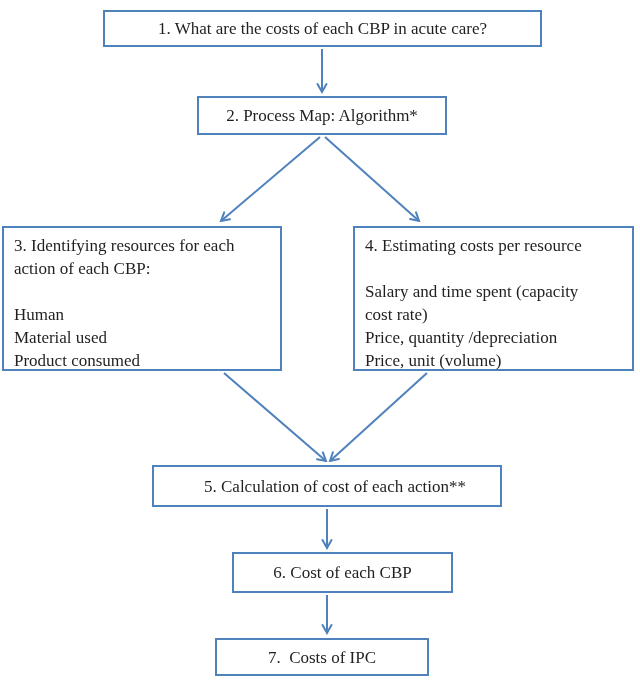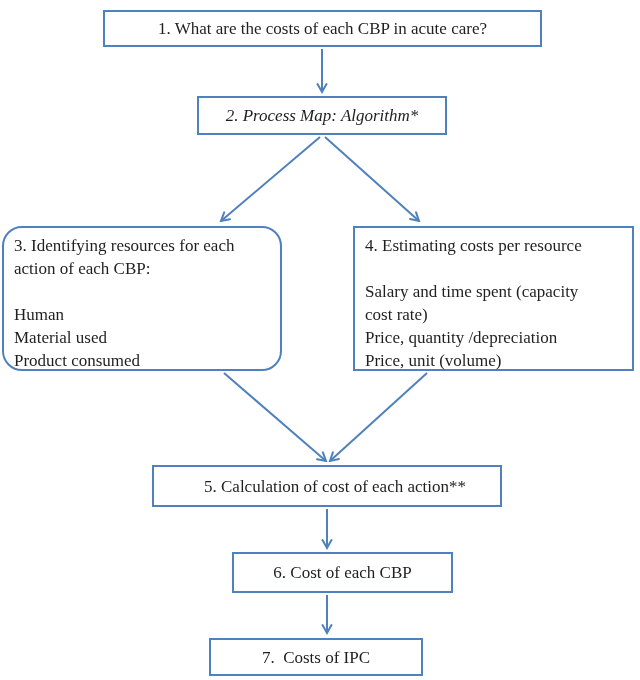--- a/index.html
+++ b/index.html
@@ -48,26 +48,26 @@
     display: flex;
     align-items: center;
     justify-content: center;
     text-align: center;
   }
   .flow-box.left {
     text-align: left;
     padding: 6px 10px;
   }
   .b1 { left: 103px; top: 10px;  width: 439px; height: 37px; }
-  .b2 { left: 197px; top: 96px;  width: 250px; height: 39px; font-style: italic; }
-  .b3 { left: 2px;   top: 226px; width: 280px; height: 145px; border-radius: 20px; }
+  .b2 { left: 197px; top: 96px;  width: 250px; height: 39px; }
+  .b3 { left: 2px;   top: 226px; width: 280px; height: 145px; }
   .b4 { left: 353px; top: 226px; width: 281px; height: 145px; }
   .b5 { left: 152px; top: 465px; width: 350px; height: 42px; padding-left: 16px; }
   .b6 { left: 217px; top: 552px; width: 221px; height: 41px; margin-left: 15px; }
-  .b7 { left: 209px; top: 638px; width: 214px; height: 38px; }
+  .b7 { left: 215px; top: 638px; width: 214px; height: 38px; }
 </style>
 </head>
 <body>
 
 <div class="canvas">
 
   <svg class="arrows" viewBox="0 0 640 680" xmlns="http://www.w3.org/2000/svg">
     <defs>
       <marker id="arrowhead" viewBox="-10 -6 12 12" refX="0" refY="0" markerWidth="12" markerHeight="12" orient="auto" markerUnits="userSpaceOnUse">
         <path class="arrowhead-path" d="M -8 -4.5 L 0 0 L -8 4.5"></path>

